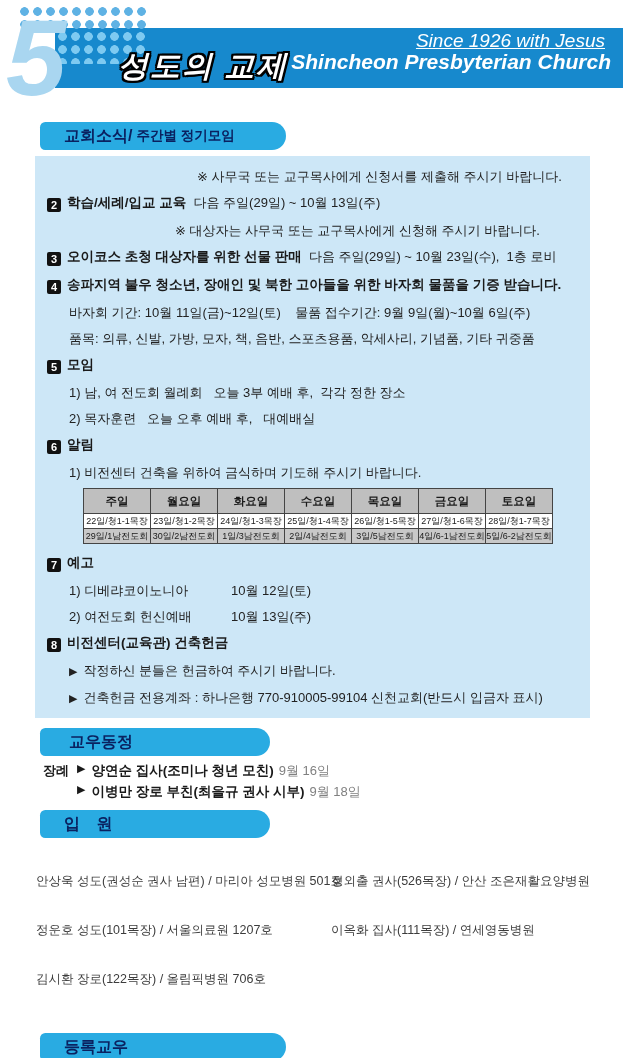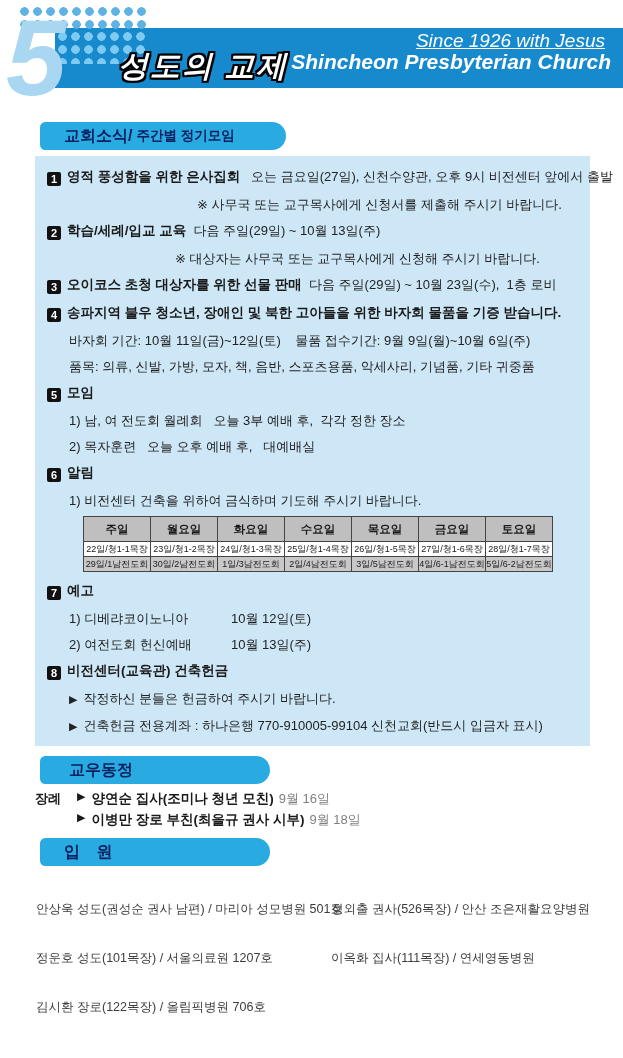--- a/index.html
+++ b/index.html
@@ -50,21 +50,21 @@
   
   table.wk { border-collapse:collapse; margin:2px 0 11px 36px; }
   table.wk th, table.wk td { border:1px solid #444; text-align:center; white-space:pre; }
   table.wk th { background:#bfbfbf; font-size:11.5px; font-weight:bold; width:67px; height:25px; }
   table.wk td { font-size:9px; height:15px; }
   table.wk tr.r1 td { background:#fff; }
   table.wk tr.r2 td { background:#c8c8c8; }
 
   
   .pill-members { margin:10px 0 0 40px; width:230px;padding-left:29px; }
-  .funeral { margin:6px 0 0 35px; font-size:13px; }
+  .funeral { margin:6px 0 0 35px; font-size:13px;text-align:center; }
   .funeral-row { display:flex; margin-bottom:3px; }
   .fcat { font-weight:bold; width:42px; }
   .fsp { width:42px; }
   .bullet { margin-right:6px; font-size:11px; }
   .fentry b { font-size:13.5px; }
   .fdate { color:#808080; margin-left:5px; }
 
   
   .pill-hospital { margin:9px 0 0 40px; width:230px; letter-spacing:6px; }
   .hospital { display:flex; margin:7px 0 0 36px; font-size:12.5px; color:#3c3c3c; }
@@ -89,21 +89,20 @@
     <div class="church">Shincheon Presbyterian Church</div>
   </div>
 
   <div class="pill pill-news">
     <span class="t1">교회소식/</span>
     <span class="t2">주간별 정기모임</span>
   </div>
 
   <div class="panel">
 
-    <div class="line"><span class="badge">1</span><b>영적 풍성함을 위한 은사집회</b><span class="detail">   </span><span class="detail">오는 금요일(27일), 신천수양관, 오후 9시 비전센터 앞에서 출발</span></div>
     <div class="line note1">※ 사무국 또는 교구목사에게 신청서를 제출해 주시기 바랍니다.</div>
 
     <div class="line"><span class="badge">2</span><b>학습/세례/입교 교육</b><span class="detail">  </span><span class="detail">다음 주일(29일) ~ 10월 13일(주)</span></div>
     <div class="line note2">※ 대상자는 사무국 또는 교구목사에게 신청해 주시기 바랍니다.</div>
 
     <div class="line"><span class="badge">3</span><b>오이코스 초청 대상자를 위한 선물 판매</b><span class="detail">  </span><span class="detail">다음 주일(29일) ~ 10월 23일(수),  1층 로비</span></div>
 
     <div class="line"><span class="badge">4</span><b>송파지역 불우 청소년, 장애인 및 북한 고아들을 위한 바자회 물품을 기증 받습니다.</b></div>
     <div class="line indent detail">바자회 기간: 10월 11일(금)~12일(토)    물품 접수기간: 9월 9일(월)~10월 6일(주)</div>
     <div class="line indent detail">품목: 의류, 신발, 가방, 모자, 책, 음반, 스포츠용품, 악세사리, 기념품, 기타 귀중품</div>

